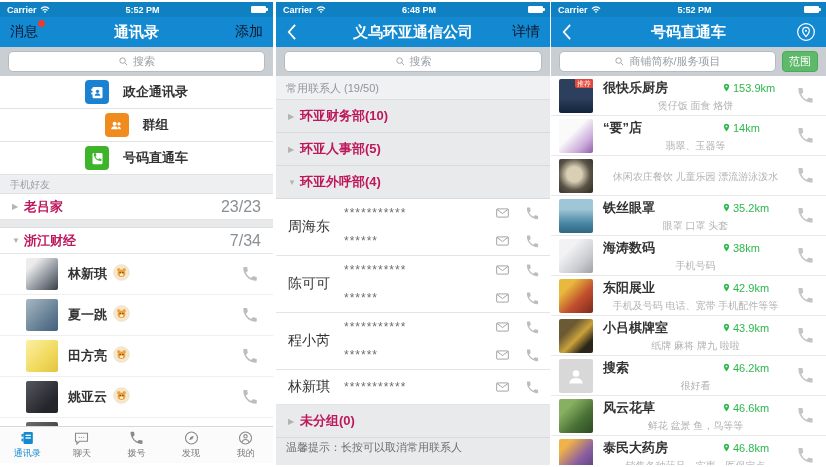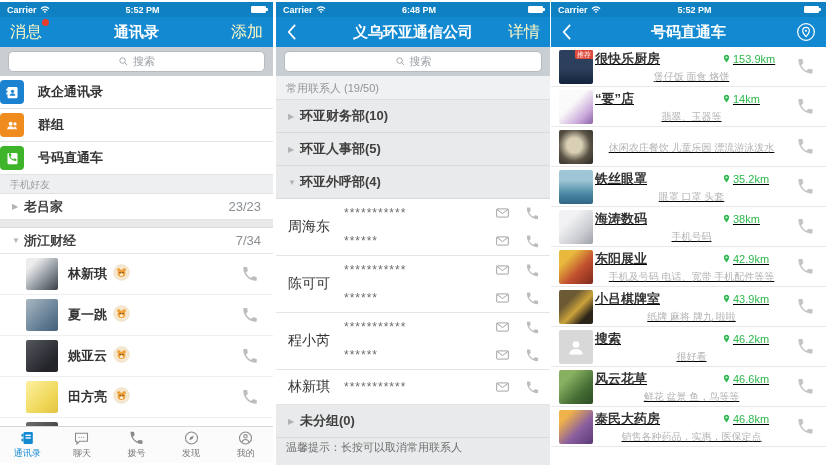--- a/index.html
+++ b/index.html
@@ -20,45 +20,45 @@
   .battery { width:15px; height:7px; border:1px solid #fff; border-radius:1px;
              position:relative; background:#fff; }
   .battery:after { content:""; position:absolute; right:-3px; top:1px; width:2px; height:3px;
                    background:#fff; border-radius:0 1px 1px 0; }
 
   
   .navbar { position:relative; height:30px; background:#1389d2; color:#fff;
             display:flex; align-items:center; justify-content:space-between; padding:0 10px; }
   .nav-title { position:absolute; left:30px; right:30px; text-align:center;
                font-size:15px; font-weight:bold; color:#fff; }
-  .nav-btn { font-size:16px; color:#fef9c3; z-index:2; position:relative; }
+  .nav-btn { font-size:14px; color:#0f172a; z-index:2; position:relative; }
   .red-dot { position:absolute; top:-3px; right:-7px; width:7px; height:7px;
              background:#e83c2c; border-radius:50%; }
 
   
   .search-wrap { height:29px; background:#c9ced3; padding:4px 8px; display:flex; gap:6px; }
   .search-input { flex:1; background:#fff; border:1px solid #b6bbc0; border-radius:5px;
                   display:flex; align-items:center; justify-content:center; gap:4px;
                   font-size:11px; color:#9aa0a6; }
   .range-btn { width:36px; background:#5eb96a; border:1px solid #4da85b; border-radius:4px;
                color:#fff; font-size:11px; display:flex; align-items:center; justify-content:center; }
 
   
   .menu-row { height:33px; display:flex; align-items:center; 
-              border-bottom:1px solid #e2e2e2; background:#fff; }
+              border-bottom:1px solid #e2e2e2; background:#fff;justify-content:center; }
   .app-icon { width:24px; height:24px; border-radius:4px; display:flex;
               align-items:center; justify-content:center; }
   .menu-label { margin-left:14px; font-size:13px; font-weight:bold; color:#333; }
   .section-hdr { height:19px; line-height:19px; background:#edeff0; color:#98a0a5;
                  font-size:10px; padding-left:10px; border-bottom:1px solid #dfe1e2; }
   .grp-row { height:26px; display:flex; align-items:center; padding:0 12px;
              background:#fff; border-bottom:1px solid #e6e6e6; }
   .grp-arrow { font-size:8px; color:#b3b3b3; width:12px; }
-  .grp-name { font-size:13px; font-weight:bold; color:#404040; }
-  .grp-count { margin-left:auto; font-size:13px; color:#8a8f94; }
+  .grp-name { font-size:13px; font-weight:bold; color:#be185d; }
+  .grp-count { margin-left:auto; font-size:16px; color:#8a8f94; }
   .spacer { height:8px; background:#e7e9ea; border-bottom:1px solid #dcdede; }
   .contact-row { height:41px; display:flex; align-items:center; padding-left:26px;
                  background:#fff; border-bottom:1px solid #efefef; }
   .avatar { width:32px; height:32px; border-radius:2px; flex:0 0 32px; }
   .c-name { margin-left:10px; font-size:13px; font-weight:bold; color:#333; }
   .sticker { margin-left:6px; }
   .row-phone { margin-left:auto; margin-right:14px; }
   .tabbar { position:absolute; left:0; right:0; bottom:2px; height:37px; background:#fbfbfb;
             border-top:1px solid #d8d8d8; display:flex; }
   .tab { flex:1; display:flex; flex-direction:column; align-items:center; justify-content:center; gap:1px; }
@@ -79,21 +79,21 @@
   .m-line .licons { margin-left:auto; display:flex; align-items:center; gap:14px; }
   .m-gray-rest { position:absolute; left:0; right:0; bottom:0; top:auto; background:#e9eaeb; }
   .m-tip { position:absolute; left:10px; bottom:10px; font-size:11px; color:#6d6d6d; }
 
   
   .shop-row { height:40px; display:flex; align-items:center; padding:0 4px 0 8px;
               background:#fff; border-bottom:1px solid #e8e8e8; }
   .thumb { width:34px; height:34px; border-radius:2px; flex:0 0 34px; position:relative; overflow:hidden; }
   .rec-badge { position:absolute; top:0; right:0; background:#e04a3c; color:#fff;
                font-size:7px; padding:0 2px; line-height:9px; border-radius:0 0 0 2px; }
-  .shop-main { flex:1; margin-left:2px; min-width:0;text-decoration:underline; }
+  .shop-main { flex:1; margin-left:10px; min-width:0; }
   .shop-top { display:flex; align-items:center; }
   .shop-name { font-size:13px; font-weight:bold; color:#333; white-space:nowrap; }
   .dist { margin-left:auto; display:flex; align-items:center; gap:2px;
           font-size:11px; color:#2db84d; width:66px; }
   .shop-desc { font-size:10px; color:#b3b3b3; margin-top:2px; white-space:nowrap;
                overflow:hidden; text-overflow:clip;text-align:center; }
   .shop-phone { width:34px; display:flex; align-items:center; justify-content:center; }
   .ph-sil { display:flex; align-items:center; justify-content:center; width:100%; height:100%; background:#d8d8d8; }
 </style>
 </head>
@@ -227,56 +227,56 @@
             <circle cx="10" cy="12" r=".9" fill="#41301c"></circle>
             <circle cx="14" cy="12" r=".9" fill="#41301c"></circle>
             <ellipse cx="12" cy="15.2" rx="2.4" ry="1.7" fill="#fff4df"></ellipse>
           </svg>
       </span>
       <svg class="row-phone" width="18" height="18" viewBox="0 0 24 24" fill="#bdbdbd">
           <use href="#i-phone"></use>
         </svg>
     </div>
     <div class="contact-row">
+      <span class="avatar" style="background:linear-gradient(135deg,#fdf0a2,#f0d95c 60%,#e3c43e)"></span>
+      <span class="c-name">田方亮</span>
+      <span class="sticker">
+        <svg width="17" height="17" viewBox="0 0 24 24">
+            <circle cx="12" cy="12" r="11" fill="#f6e7cf" stroke="#eadbc0"></circle>
+            <circle cx="8" cy="8" r="2.2" fill="#f0a23c"></circle>
+            <circle cx="16" cy="8" r="2.2" fill="#f0a23c"></circle>
+            <circle cx="12" cy="13" r="5.4" fill="#f0a23c"></circle>
+            <circle cx="10" cy="12" r=".9" fill="#41301c"></circle>
+            <circle cx="14" cy="12" r=".9" fill="#41301c"></circle>
+            <ellipse cx="12" cy="15.2" rx="2.4" ry="1.7" fill="#fff4df"></ellipse>
+          </svg>
+      </span>
+      <svg class="row-phone" width="18" height="18" viewBox="0 0 24 24" fill="#bdbdbd">
+          <use href="#i-phone"></use>
+        </svg>
+    </div>
+    <div class="contact-row">
       <span class="avatar" style="background:linear-gradient(135deg,#55575e,#23252b 75%)"></span>
       <span class="c-name">姚亚云</span>
       <span class="sticker">
         <svg width="17" height="17" viewBox="0 0 24 24">
             <circle cx="12" cy="12" r="11" fill="#f6e7cf" stroke="#eadbc0"></circle>
             <circle cx="8" cy="8" r="2.2" fill="#f0a23c"></circle>
             <circle cx="16" cy="8" r="2.2" fill="#f0a23c"></circle>
             <circle cx="12" cy="13" r="5.4" fill="#f0a23c"></circle>
             <circle cx="10" cy="12" r=".9" fill="#41301c"></circle>
             <circle cx="14" cy="12" r=".9" fill="#41301c"></circle>
             <ellipse cx="12" cy="15.2" rx="2.4" ry="1.7" fill="#fff4df"></ellipse>
           </svg>
       </span>
       <svg class="row-phone" width="18" height="18" viewBox="0 0 24 24" fill="#bdbdbd">
           <use href="#i-phone"></use>
         </svg>
     </div>
     <div class="contact-row">
-      <span class="avatar" style="background:linear-gradient(135deg,#fdf0a2,#f0d95c 60%,#e3c43e)"></span>
-      <span class="c-name">田方亮</span>
-      <span class="sticker">
-        <svg width="17" height="17" viewBox="0 0 24 24">
-            <circle cx="12" cy="12" r="11" fill="#f6e7cf" stroke="#eadbc0"></circle>
-            <circle cx="8" cy="8" r="2.2" fill="#f0a23c"></circle>
-            <circle cx="16" cy="8" r="2.2" fill="#f0a23c"></circle>
-            <circle cx="12" cy="13" r="5.4" fill="#f0a23c"></circle>
-            <circle cx="10" cy="12" r=".9" fill="#41301c"></circle>
-            <circle cx="14" cy="12" r=".9" fill="#41301c"></circle>
-            <ellipse cx="12" cy="15.2" rx="2.4" ry="1.7" fill="#fff4df"></ellipse>
-          </svg>
-      </span>
-      <svg class="row-phone" width="18" height="18" viewBox="0 0 24 24" fill="#bdbdbd">
-          <use href="#i-phone"></use>
-        </svg>
-    </div>
-    <div class="contact-row">
       <span class="avatar" style="background:linear-gradient(135deg,#6b6b6b,#2f2f33)"></span>
     </div>
 
     <div class="tabbar">
       <div class="tab active">
         <svg width="17" height="16" viewBox="0 0 24 24">
             <rect x="6" y="3" width="14" height="18" rx="2" fill="#1389d2"></rect>
             <rect x="3" y="6" width="3" height="4" fill="#1389d2"></rect>
             <rect x="3" y="13" width="3" height="4" fill="#1389d2"></rect>
             <rect x="9" y="7" width="8" height="2" fill="#fff"></rect>
@@ -481,20 +481,29 @@
       <svg width="11" height="18" viewBox="0 0 12 20">
           <path d="M10 2 3 10l7 8" fill="none" stroke="#fff" stroke-width="2"></path>
         </svg>
       <span class="nav-title">号码直通车</span>
       <svg width="20" height="20" viewBox="0 0 24 24">
           <circle cx="12" cy="12" r="10" fill="none" stroke="#fff" stroke-width="1.5"></circle>
           <path d="M12 6.5c-2.2 0-4 1.8-4 4 0 3 4 7 4 7s4-4 4-7c0-2.2-1.8-4-4-4z" fill="none" stroke="#fff" stroke-width="1.4"></path>
           <circle cx="12" cy="10.5" r="1.3" fill="#fff"></circle>
         </svg>
     </div>
+    <div class="search-wrap">
+      <div class="search-input">
+        <svg width="11" height="11" viewBox="0 0 24 24" stroke="#9aa0a6">
+            <use href="#i-search"></use>
+          </svg>
+        <span>商铺简称/服务项目</span>
+      </div>
+      <div class="range-btn">范围</div>
+    </div>
 
     <div class="shop-row">
       <div class="thumb" style="background:linear-gradient(180deg,#2c3f5c 55%,#13233c)">
         <span class="rec-badge">推荐</span>
       </div>
       <div class="shop-main">
         <div class="shop-top">
           <span class="shop-name">很快乐厨房</span>
           <span class="dist">
               <svg width="9" height="11" viewBox="0 0 24 24" fill="#2db84d">

